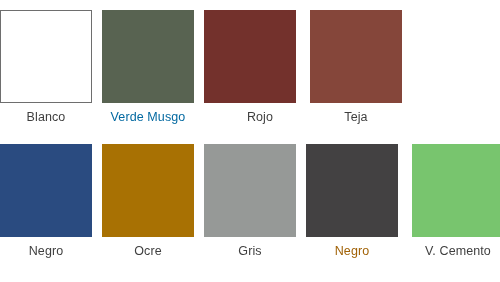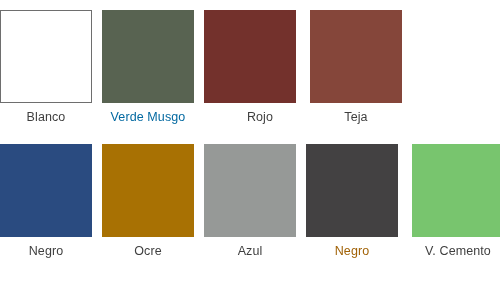--- a/index.html
+++ b/index.html
@@ -88,21 +88,21 @@
       <div class="swatch-cell">
         <div class="swatch-chip" style="background: rgb(42, 75, 128);"></div>
         <div class="swatch-label" style="color: rgb(63, 63, 63);">Negro</div>
       </div>
       <div class="swatch-cell">
         <div class="swatch-chip" style="background: rgb(168, 113, 3);"></div>
         <div class="swatch-label" style="color: rgb(63, 63, 63);">Ocre</div>
       </div>
       <div class="swatch-cell">
         <div class="swatch-chip" style="background: rgb(150, 153, 151);"></div>
-        <div class="swatch-label" style="color: rgb(63, 63, 63);">Azul</div>
+        <div class="swatch-label" style="color: rgb(63, 63, 63);">Gris</div>
       </div>
       <div class="swatch-cell">
         <div class="swatch-chip" style="background: rgb(67, 65, 66);"></div>
         <div class="swatch-label" style="color: #a16207;">Negro</div>
       </div>
       <div class="swatch-cell">
         <div class="swatch-chip" style="background: rgb(120, 197, 110);"></div>
         <div class="swatch-label" style="color: rgb(63, 63, 63);">V. Cemento</div>
       </div>
     </div>

